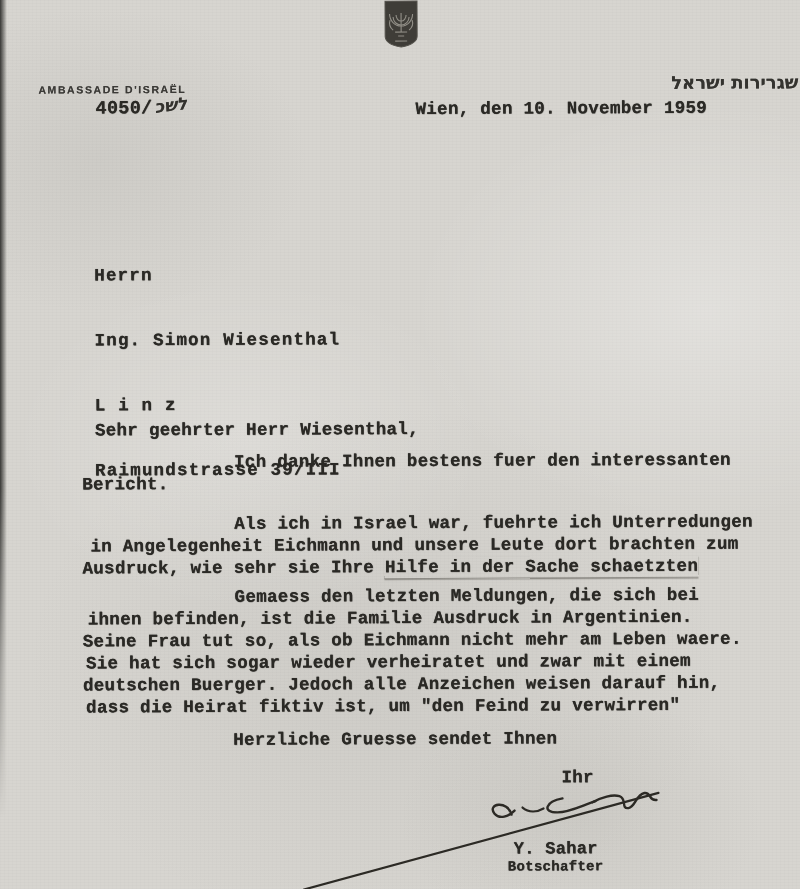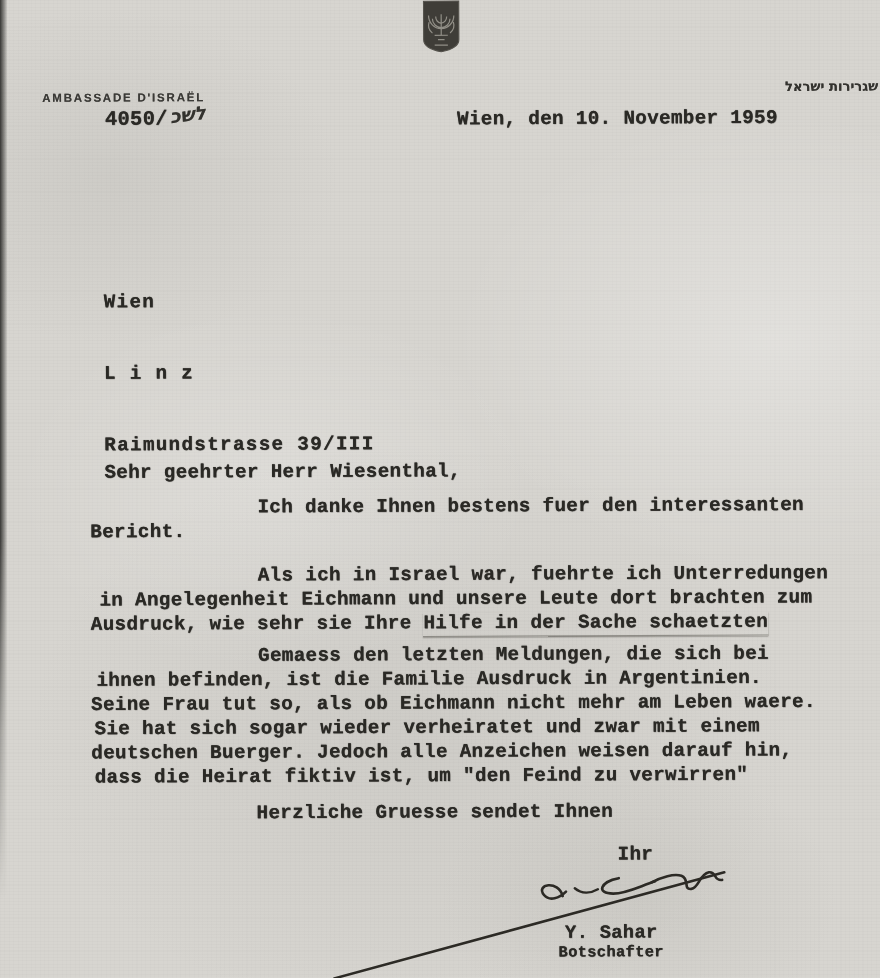--- a/index.html
+++ b/index.html
@@ -40,21 +40,21 @@
   .emblem{position:absolute;left:383px;top:0;width:36px;height:48px;}
   .embassy-fr{
     position:absolute;left:38px;top:82px;
     font-family:"Liberation Sans", sans-serif;
     font-weight:bold;font-size:10.5px;letter-spacing:1.6px;color:#3b3a37;
     text-shadow:0 0 .6px rgba(55,54,50,.7);
   }
   .embassy-he{
     position:absolute;right:32px;top:73px;direction:rtl;
     font-family:"DejaVu Sans", sans-serif;
-    font-weight:bold;font-size:12px;color:#34332f;
+    font-weight:bold;font-size:18px;color:#34332f;
     text-shadow:0 0 .6px rgba(50,49,45,.7);
   }
   .ref-num{left:95px;top:97px;font-size:18.5px;}
   .ref-hand{
     position:absolute;left:154px;top:94px;
     font-family:"DejaVu Sans", sans-serif;font-weight:bold;font-style:italic;
     font-size:17px;color:#33322e;transform:rotate(-7deg);
     text-shadow:0 0 .5px rgba(50,49,45,.6);
   }
   .dateline{left:415px;top:99px;}
@@ -94,21 +94,22 @@
       </g>
     </svg>
 
     <div class="embassy-fr">AMBASSADE D'ISRAËL</div>
     <div class="embassy-he">שגרירות ישראל</div>
     <div class="type abs ref-num">4050/</div>
     <div class="ref-hand">לשכ</div>
     <div class="type abs dateline">Wien, den 10. November 1959</div>
 
     <div class="type abs recipient">
-      <div>Wien</div>
+      <div>Herrn</div>
+      <div>Ing. Simon Wiesenthal</div>
       <div>L i n z</div>
       <div>Raimundstrasse 39/III</div>
     </div>
 
     <div class="body-block">
       <div class="type bl" style="left:13px;top:3px">Sehr geehrter Herr Wiesenthal,</div>
 
       <div class="type bl" style="left:152px;top:35px">Ich danke Ihnen bestens fuer den interessanten</div>
       <div class="type bl" style="left:0px;top:57px">Bericht.</div>
 

